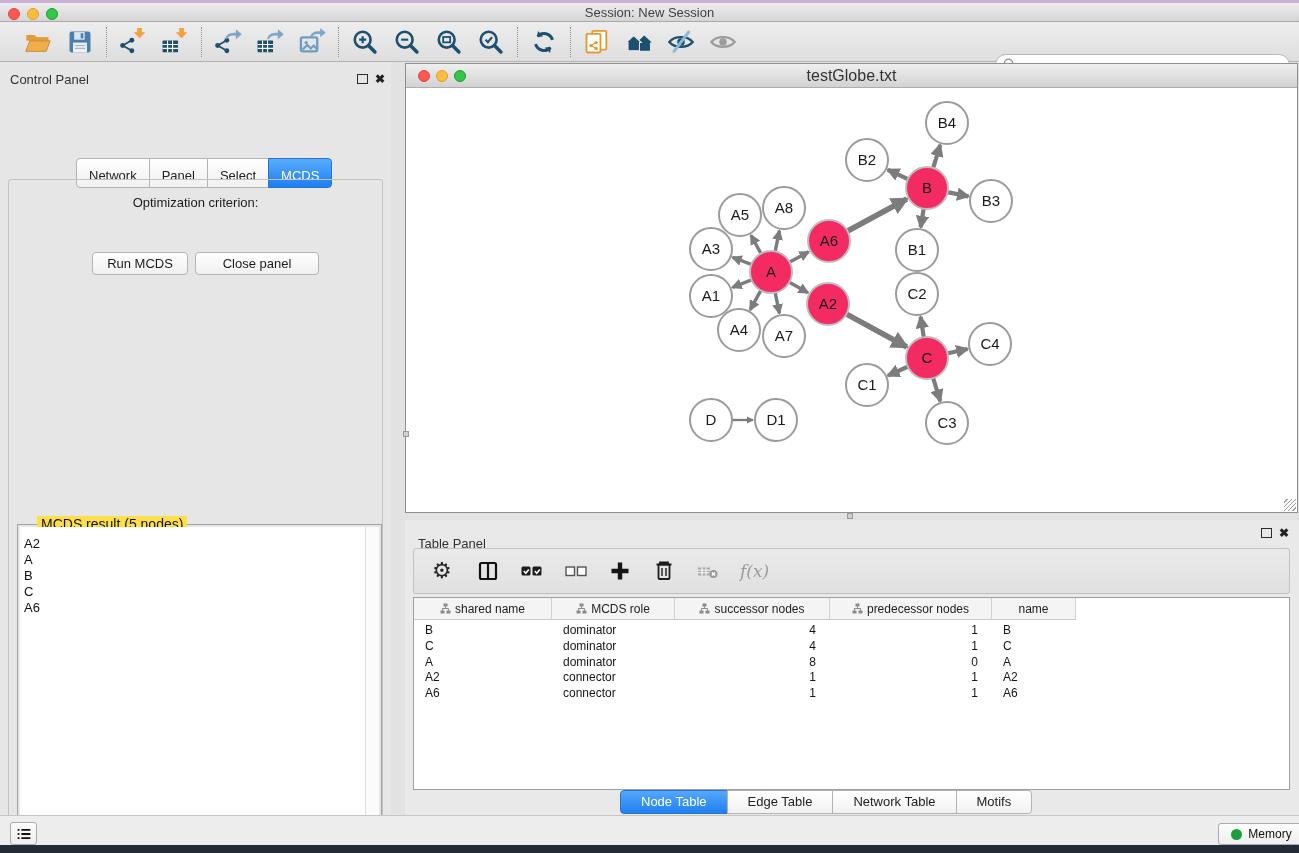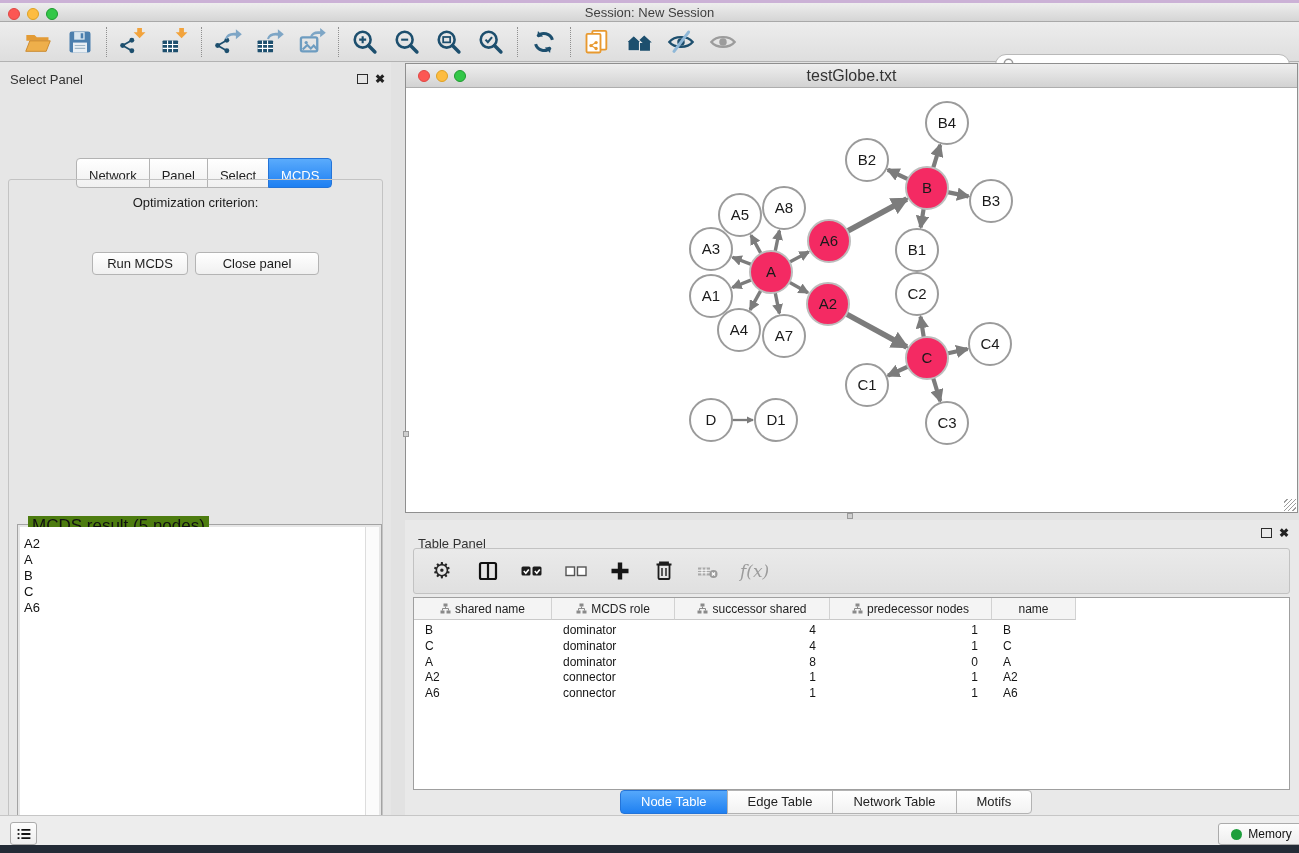--- a/index.html
+++ b/index.html
@@ -46,21 +46,21 @@
   .combo { left:43px; top:156px; width:314px; height:25px; background:#fff; border:1px solid #adadad;
     border-radius:4px; display:flex; align-items:center; }
   .combo-text { flex:1; font-size:13px; color:#111; padding-left:8px; white-space:nowrap; }
   .combo-step { width:20px; height:25px; margin:-1px -1px -1px 0; border-radius:0 4px 4px 0;
     background:linear-gradient(#6cb5fd,#1e80f2); display:flex; flex-direction:column; align-items:center; justify-content:center; gap:2px; }
   .arr-up { width:0; height:0; border-left:4px solid transparent; border-right:4px solid transparent; border-bottom:5px solid #fff; }
   .arr-dn { width:0; height:0; border-left:4px solid transparent; border-right:4px solid transparent; border-top:5px solid #fff; }
   .pbtn { position:absolute; height:23px; background:linear-gradient(#ffffff,#f0f0f0); border:1px solid #b4b4b4;
     border-radius:4px; font-size:13px; color:#1c1c1c; text-align:center; line-height:21px; }
   .groupbox { left:17px; top:462px; width:365px; height:334px; border:1px solid #a3a3a3; background:#e6e6e6; }
-  .groupbox-title { position:absolute; left:10px; top:-9px; background:#4d7c0f; padding:0 4px; font-size:17px; color:#111; }
+  .groupbox-title { position:absolute; left:19px; top:-9px; background:#fde047; padding:0 4px; font-size:14px; color:#111; }
   .result-list { position:absolute; left:2px; top:2px; right:15px; bottom:2px; background:#fff; border-right:1px solid #ddd;
     font-size:13px; color:#111; padding:9px 0 0 4px; line-height:16px; }
   .result-track { position:absolute; top:2px; right:2px; bottom:2px; width:13px; background:#fbfbfb; }
 
   
   .net-window { left:405px; top:63px; width:893px; height:450px; border:1px solid #8f8f8f; background:#fff; }
   .net-titlebar { position:absolute; left:0; top:0; right:0; height:24px;
     background:linear-gradient(#efefef,#d2d2d2); border-bottom:1px solid #aeaeae; }
   .net-title { width:100%; text-align:center; font-size:16px; color:#333; line-height:24px; }
   .net-tl { top:6px; }
@@ -241,21 +241,21 @@
   <div class="search-wrap">
     <svg viewBox="0 0 16 16">
       <circle cx="6.5" cy="6.5" r="4.2" fill="none" stroke="#9a9a9a" stroke-width="1.5"></circle>
       <path d="M9.6 9.6 L13 13" stroke="#9a9a9a" stroke-width="1.7"></path>
       </svg>
     <input class="search-input" placeholder="" style="">
   </div>
 </div>
 
 <div class="abs control-panel">
-  <div class="abs panel-header" style="left:10px; top:10px">Select Panel</div>
+  <div class="abs panel-header" style="left:10px; top:10px">Control Panel</div>
   <span class="abs float-glyph" style="left:357px; top:12px"></span>
   <span class="abs wbtn" style="left:375px; top:11px; font-weight:bold">✖</span>
 
   <div class="ctabs">
     <div class="ctab">Network</div>
     <div class="ctab">Panel</div>
     <div class="ctab">Select</div>
     <div class="ctab active">MCDS</div>
   </div>
   <div class="ctab-body"></div>
@@ -459,21 +459,21 @@
           </svg>
         <span>MCDS role</span>
         </div>
       <div class="th">
         <svg width="11" height="11" viewBox="0 0 11 11">
             <rect x="3.5" y="0.5" width="4" height="3" fill="#8a8a8a"></rect>
             <rect x="0.5" y="7.5" width="4" height="3" fill="#8a8a8a"></rect>
             <rect x="6.5" y="7.5" width="4" height="3" fill="#8a8a8a"></rect>
             <path d="M5.5 3.5 v2 M2.5 7.5 v-2 h6 v2" stroke="#8a8a8a" fill="none"></path>
           </svg>
-        <span>successor shared</span>
+        <span>successor nodes</span>
         </div>
       <div class="th">
         <svg width="11" height="11" viewBox="0 0 11 11">
             <rect x="3.5" y="0.5" width="4" height="3" fill="#8a8a8a"></rect>
             <rect x="0.5" y="7.5" width="4" height="3" fill="#8a8a8a"></rect>
             <rect x="6.5" y="7.5" width="4" height="3" fill="#8a8a8a"></rect>
             <path d="M5.5 3.5 v2 M2.5 7.5 v-2 h6 v2" stroke="#8a8a8a" fill="none"></path>
           </svg>
         <span>predecessor nodes</span>
         </div>

